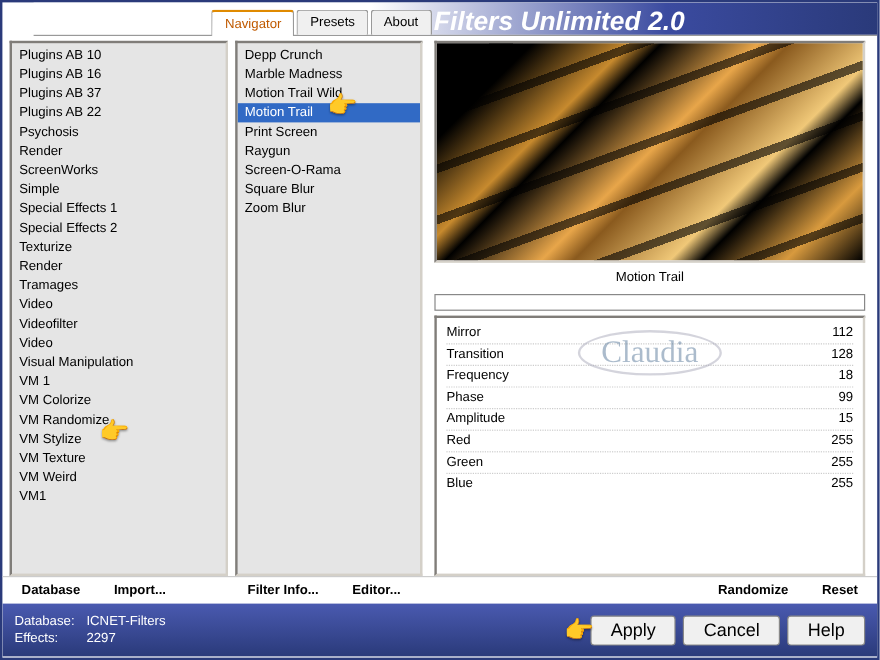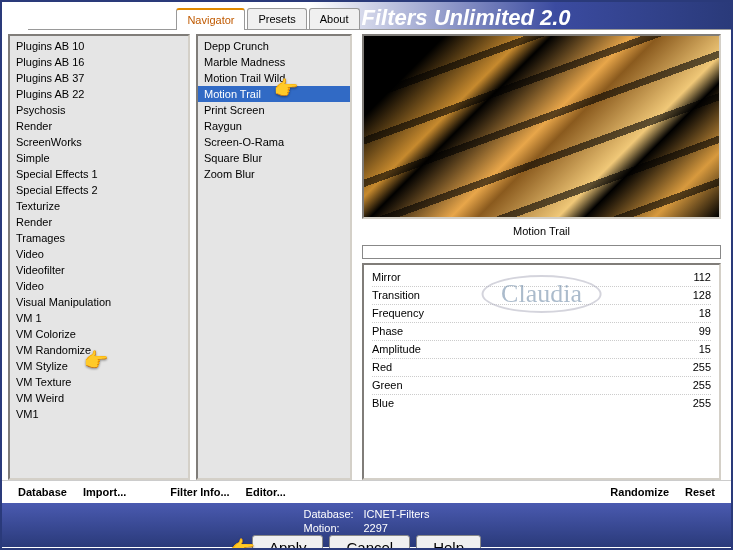--- a/index.html
+++ b/index.html
@@ -94,33 +94,32 @@
   transform: translateX(-50%);
   opacity: 0.5;
   font-family: 'Brush Script MT', cursive;
   font-size: 26px;
   color: #5a7a9a;
   border: 2px solid #aab;
   border-radius: 50%;
   padding: 2px 18px;
   pointer-events: none;
 }
-.toolbar { display: flex; padding: 3px 10px; border-top: 1px solid #ccc; gap: 4px; }
+.toolbar { display: flex; padding: 3px 10px; border-top: 1px solid #ccc; gap: 16px; }
 .link-btn { color: #000; font-weight: bold; padding: 2px 6px; cursor: pointer; }
 .toolbar .spacer { flex: 1; }
 .status-bar {
   background: #3b4ba0;
   background: linear-gradient(to bottom, #4a5ab0, #2a3a7a);
   color: #fff;
   height: 44px;
   padding: 4px 10px;
   display: flex;
   justify-content: space-between;
   align-items: center;
-  flex-direction: column;
 }
 .db-info { font-size: 11px; line-height: 14px; }
 .db-info span.lbl { display: inline-block; width: 60px; }
 .btn-row { display: flex; gap: 6px; align-items: center; position: relative; }
 .win-btn {
   background: #f0f0f0;
   border: 1px solid #888;
   border-radius: 3px;
   padding: 3px 16px;
   font-size: 15px;
@@ -235,21 +234,21 @@
   <span class="link-btn">Filter Info...</span>
   <span class="link-btn">Editor...</span>
   <span class="spacer"></span>
   <span class="link-btn">Randomize</span>
   <span class="link-btn">Reset</span>
 </div>
 
 <div class="status-bar">
   <div class="db-info">
     <div><span class="lbl">Database:</span><span>ICNET-Filters</span></div>
-    <div><span class="lbl">Motion:</span><span>2297</span></div>
+    <div><span class="lbl">Effects:</span><span>2297</span></div>
   </div>
   <div class="btn-row">
     <span class="pointer" style="left:-22px;">👉</span>
     <button class="win-btn">Apply</button>
     <button class="win-btn">Cancel</button>
     <button class="win-btn">Help</button>
   </div>
 </div>
 
 </body></html>

